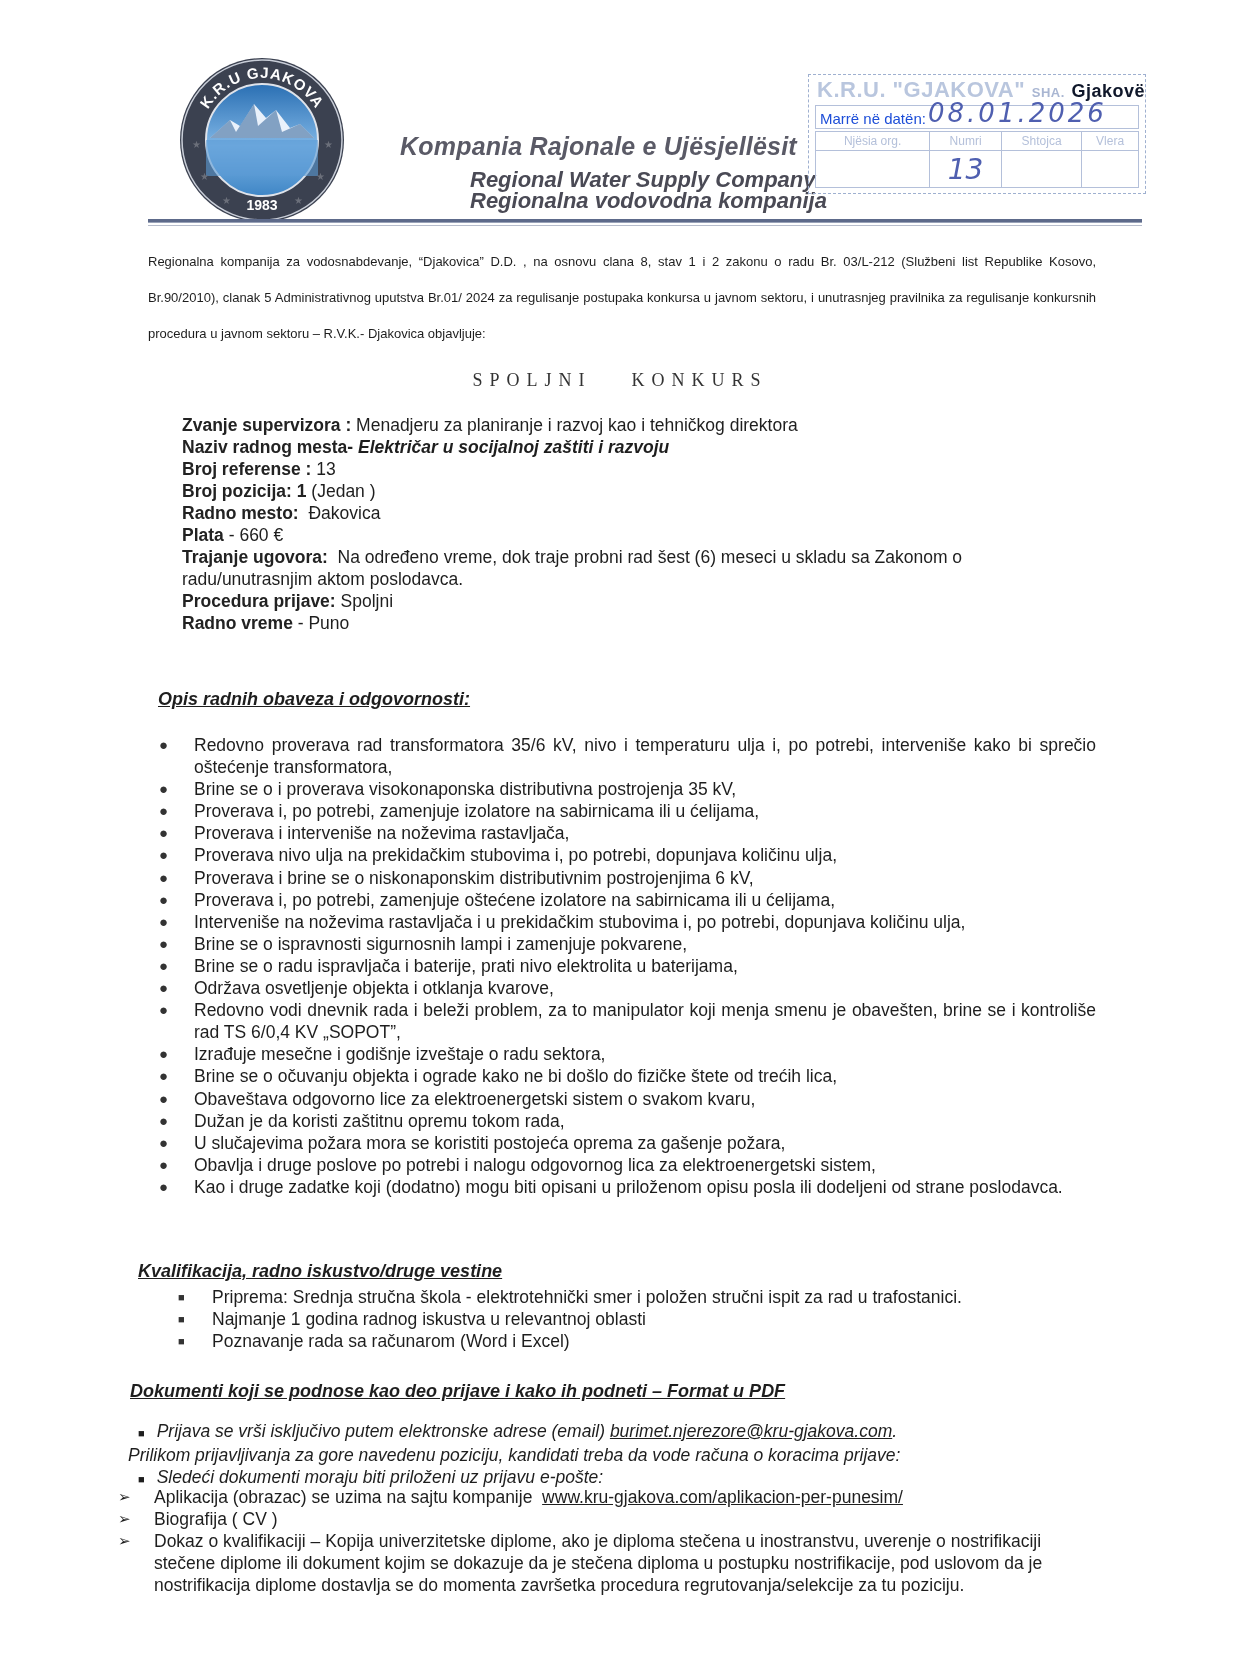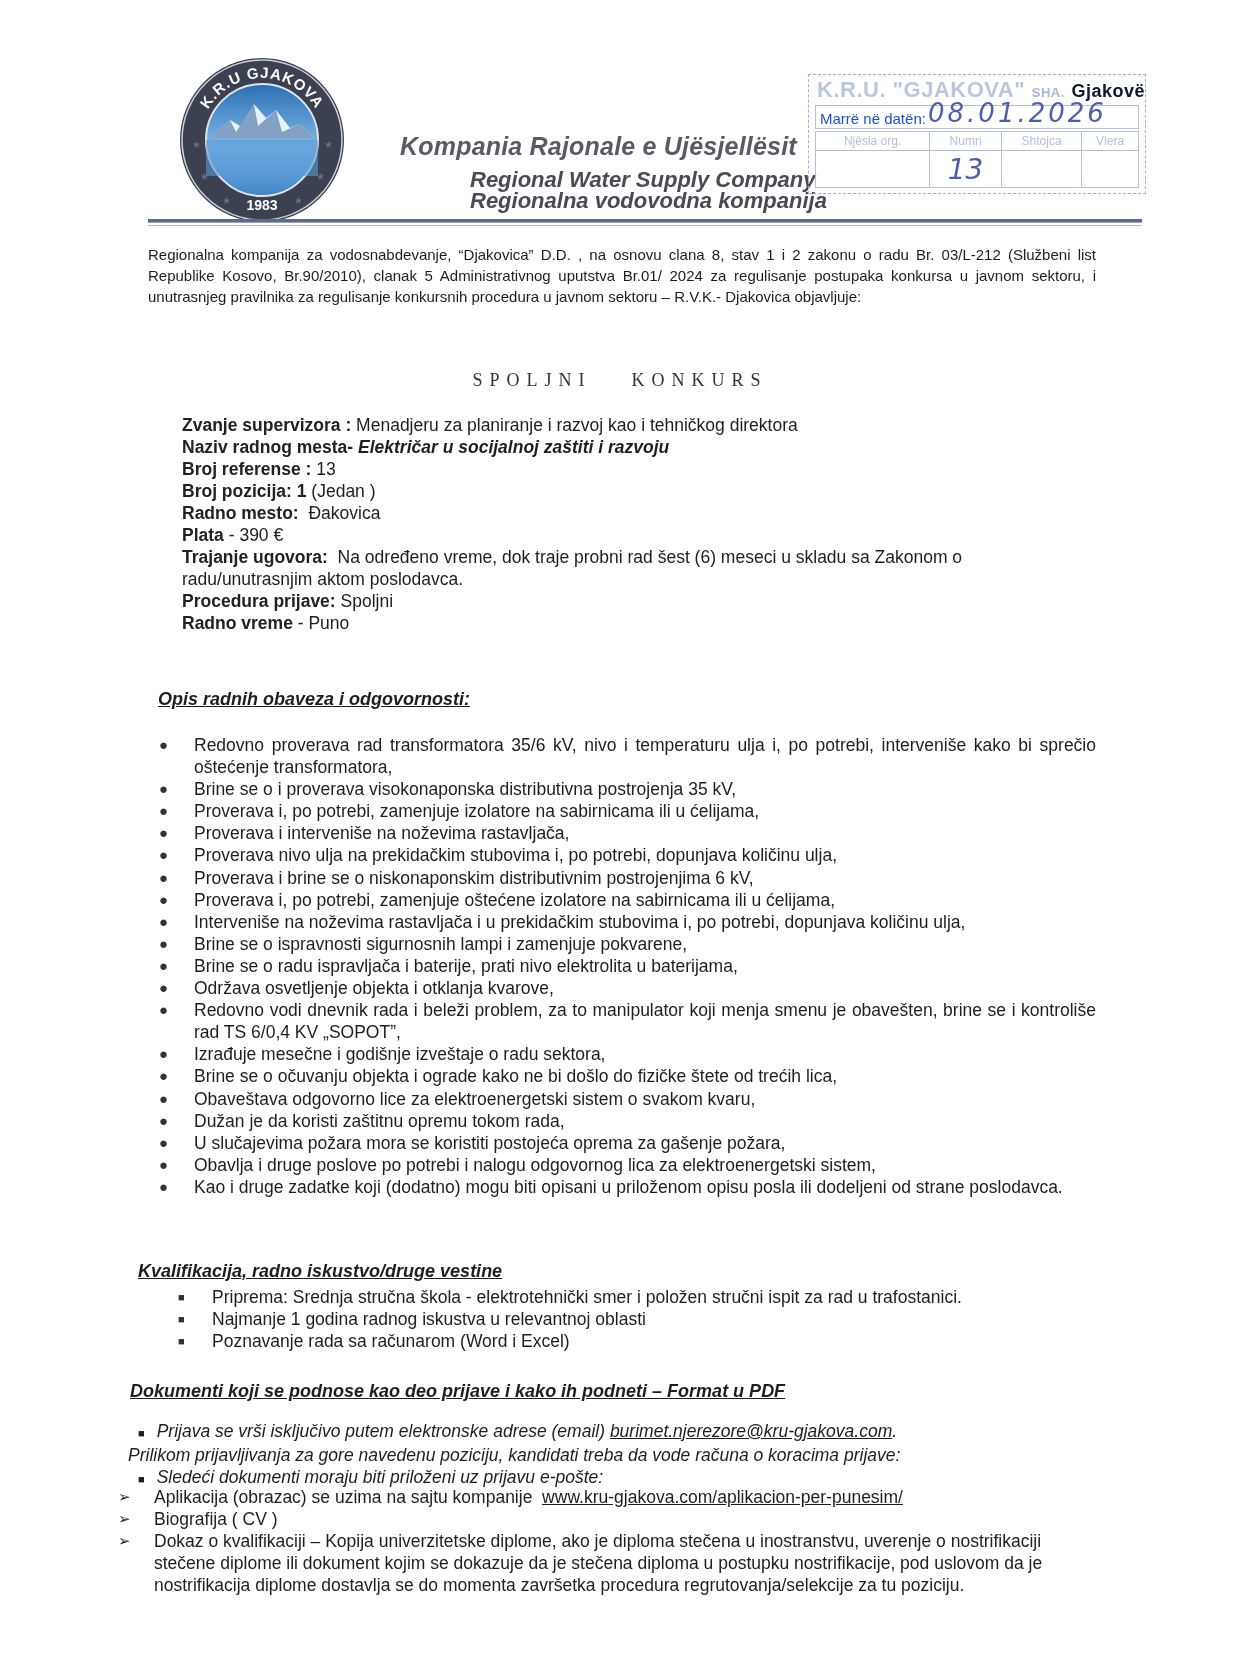--- a/index.html
+++ b/index.html
@@ -23,21 +23,21 @@
   .stamp .row-date { position: absolute; left: 6px; top: 30px; width: 322px; height: 22px; border: 1px solid #b4c0da; }
   .stamp .row-date .lbl { position: absolute; left: 4px; top: 4px; font-size: 15px; color: #1d4ed8; }
   .stamp .row-date .val { position: absolute; left: 112px; top: -8px; font-family: "DejaVu Sans", sans-serif; font-size: 26px; color: #4f5fb0; letter-spacing: 3px; font-style: italic; }
   .stamp table { position: absolute; left: 6px; top: 56px; width: 324px; border-collapse: collapse; }
   .stamp td { border: 1px solid #b4c0da; font-size: 12px; color: #b4c0da; text-align: center; padding: 0; }
   .stamp tr.h td { height: 18px; }
   .stamp tr.v td { height: 36px; }
   .stamp .hand { font-family: "DejaVu Sans", sans-serif; font-size: 28px; color: #4f5fb0; font-style: italic; }
 
   
-  .intro { position: absolute; left: 148px; top: 244px; width: 948px; font-size: 15px; line-height: 21px; text-align: justify; }
+  .intro { position: absolute; left: 148px; top: 244px; width: 948px; font-size: 13px; line-height: 36px; text-align: justify; }
   .heading-main { position: absolute; left: 0; top: 370px; width: 1240px; text-align: center; font-family: Liberation Serif, serif; font-size: 18px; letter-spacing: 7px; color: #333; }
   .heading-main span + span { margin-left: 40px; }
 
   .fields { position: absolute; left: 182px; top: 414px; width: 860px; font-size: 17.5px; line-height: 22px; }
   .fields .f { white-space: nowrap; }
   .fields .f.wrap { white-space: normal; }
   .fields b { font-weight: bold; color: #222; }
   .fields i.title-it { font-style: italic; font-weight: bold; }
 
   .sec-title { position: absolute; font-weight: bold; font-style: italic; text-decoration: underline; font-size: 18px; color: #1e1e1e; }
@@ -141,21 +141,21 @@
   <div class="heading-main">
     <span>SPOLJNI</span><span>KONKURS</span>
   </div>
 
   <div class="fields">
     <div class="f"><b>Zvanje supervizora :</b> <span>Menadjeru za planiranje i razvoj kao i tehničkog direktora</span></div>
     <div class="f"><b>Naziv radnog mesta-</b> <i class="title-it">Električar u socijalnoj zaštiti i razvoju</i></div>
     <div class="f"><b>Broj referense :</b> <span>13</span></div>
     <div class="f"><b>Broj pozicija: 1</b> <span>(Jedan )</span></div>
     <div class="f"><b>Radno mesto:</b>&nbsp; <span>Đakovica</span></div>
-    <div class="f"><b>Plata</b> <span>- 390 €</span></div>
+    <div class="f"><b>Plata</b> <span>- 660 €</span></div>
     <div class="f wrap"><b>Trajanje ugovora:</b>&nbsp; <span>Na određeno vreme, dok traje probni rad šest (6) meseci u skladu sa Zakonom o radu/unutrasnjim aktom poslodavca.</span></div>
     <div class="f"><b>Procedura prijave:</b> <span>Spoljni</span></div>
     <div class="f"><b>Radno vreme</b> <span>- Puno</span></div>
   </div>
 
   <div class="sec-title s1">Opis radnih obaveza i odgovornosti:</div>
   <ul class="dots" id="duties-list">
       <li><span class="bul">●</span><span>Redovno proverava rad transformatora 35/6 kV, nivo i temperaturu ulja i, po potrebi, interveniše kako bi sprečio oštećenje transformatora,</span></li>
       <li><span class="bul">●</span><span>Brine se o i proverava visokonaponska distributivna postrojenja 35 kV,</span></li>
       <li><span class="bul">●</span><span>Proverava i, po potrebi, zamenjuje izolatore na sabirnicama ili u ćelijama,</span></li>

